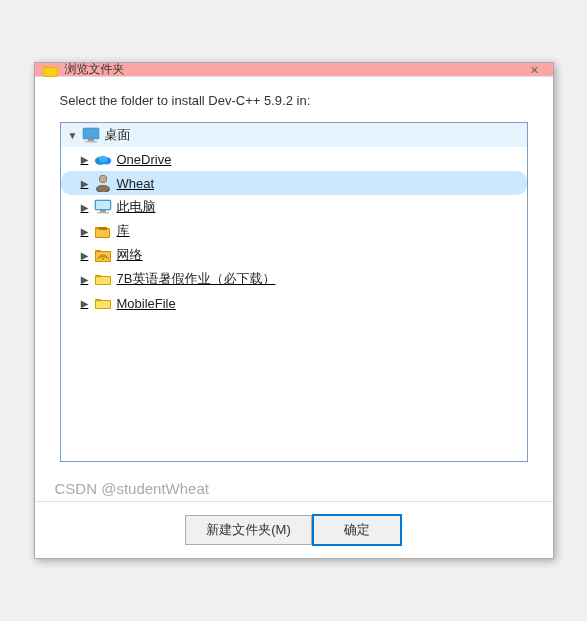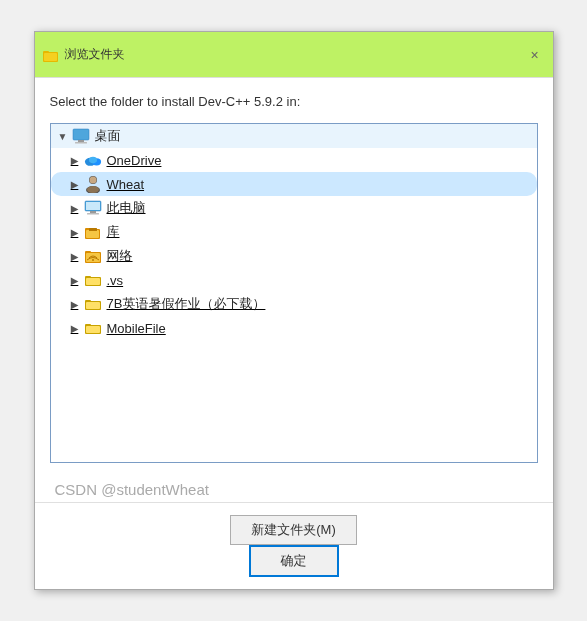--- a/index.html
+++ b/index.html
@@ -13,27 +13,27 @@
       font-family: 'Microsoft YaHei', 'SimHei', sans-serif;
       font-size: 13px;
     }
     .dialog {
       background: #ffffff;
       border: 1px solid #aaa;
       width: 520px;
       box-shadow: 2px 2px 8px rgba(0,0,0,0.3);
     }
     .title-bar {
-      background: #bef264;
+      background: #fca5a5;
       border-bottom: 1px solid #ddd;
       display: flex;
       align-items: center;
       justify-content: space-between;
       padding: 6px 8px;
-      height: 46px;
+      height: 14px;
     }
     .title-bar-left {
       display: flex;
       align-items: center;
       gap: 6px;
     }
     .title-icon {
       width: 16px;
       height: 16px;
     }
@@ -47,21 +47,21 @@
       cursor: pointer;
       display: flex;
       align-items: center;
       justify-content: center;
       font-size: 14px;
       color: #666;
       border: none;
       background: transparent;
     }
     .dialog-body {
-      padding: 16px 15px;
+      padding: 16px 25px;
     }
     .subtitle {
       font-size: 13px;
       color: #333;
       margin-bottom: 14px;
     }
     .tree-container {
       border: 1px solid #7a9cc5;
       background: #fff;
       height: 340px;
@@ -115,21 +115,20 @@
     .icon-onedrive svg { width: 18px; height: 14px; }
     .icon-user svg { width: 16px; height: 18px; }
     .icon-pc svg { width: 18px; height: 16px; }
     .icon-network svg { width: 18px; height: 16px; }
     .dialog-footer {
       display: flex;
       justify-content: center;
       align-items: center;
       padding: 12px 20px;
       border-top: 1px solid #e0e0e0;
-      flex-direction: column;
     }
     .btn {
       padding: 5px 20px;
       font-size: 13px;
       font-family: 'Microsoft YaHei', 'SimHei', sans-serif;
       border: 1px solid #adadad;
       background: #f0f0f0;
       cursor: pointer;
       color: #333;
       min-width: 90px;
@@ -242,31 +241,20 @@
             <rect x="1" y="3" width="6" height="3" rx="1" fill="#d98c00"></rect>
             <rect x="2" y="5" width="14" height="9" rx="1" fill="#f5c542"></rect>
             <path d="M5 10 Q9 6 13 10" stroke="#b87800" stroke-width="1" fill="none"></path>
             <path d="M3 12 Q9 7 15 12" stroke="#b87800" stroke-width="1" fill="none"></path>
             <circle cx="9" cy="12" r="1" fill="#b87800"></circle>
           </svg>
         </span>
         <span class="item-label">网络</span>
       </div>
 
-      <div class="tree-item indent1">
-        <span class="chevron right"></span>
-        <span class="item-icon">
-          <svg viewBox="0 0 18 14" width="18" height="14">
-            <rect x="1" y="4" width="16" height="9" rx="1" fill="#c8a200"></rect>
-            <rect x="1" y="3" width="6" height="3" rx="1" fill="#c8a200"></rect>
-            <rect x="2" y="5" width="14" height="7" rx="1" fill="#ffe066"></rect>
-          </svg>
-        </span>
-        <span class="item-label">.vs</span>
-      </div>
 
       <div class="tree-item indent1">
         <span class="chevron right"></span>
         <span class="item-icon">
           <svg viewBox="0 0 18 14" width="18" height="14">
             <rect x="1" y="4" width="16" height="9" rx="1" fill="#c8a200"></rect>
             <rect x="1" y="3" width="6" height="3" rx="1" fill="#c8a200"></rect>
             <rect x="2" y="5" width="14" height="7" rx="1" fill="#ffe066"></rect>
           </svg>
         </span>

